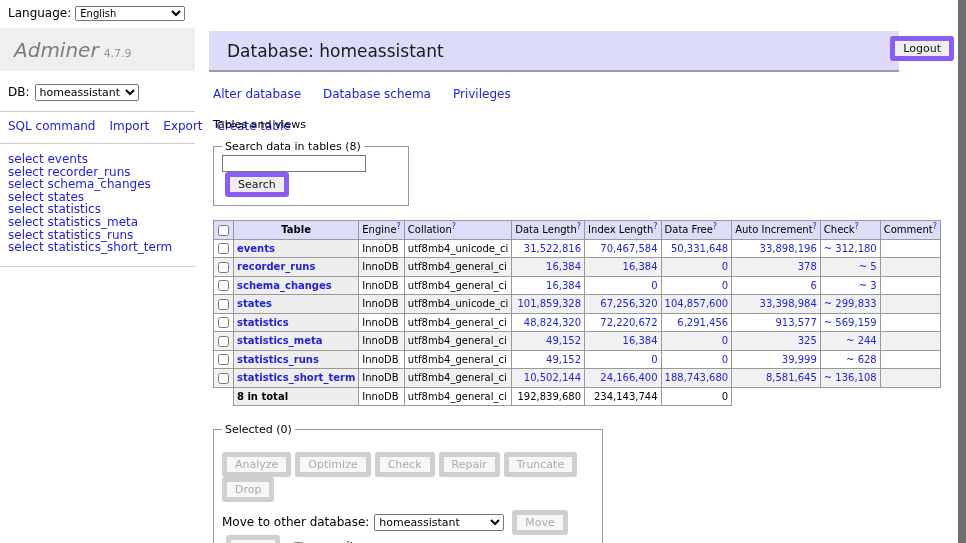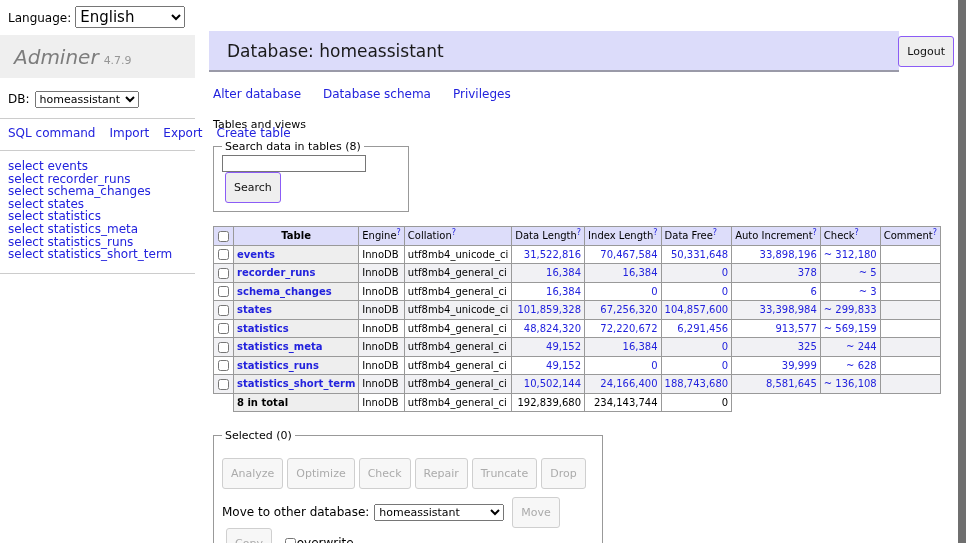--- a/index.html
+++ b/index.html
@@ -8,21 +8,21 @@
     width: 966px; height: 543px; position: relative; overflow: hidden;
     background: #fff; color: #000;
     font-family: "DejaVu Sans", sans-serif; font-size: 12px;
   }
   a { color: #2222dd; text-decoration: none; cursor: pointer; }
 
   
   #sidebar { position: absolute; left: 0; top: 0; width: 195px; height: 100%; background: #fff; }
   .lang-row { padding: 6px 0 0 8px; }
   .lang-row label { margin-right: 4px; }
-  .lang-row select { width: 110px; font-size: 15px; font-family: "DejaVu Sans", sans-serif; }
+  .lang-row select { width: 110px; font-size: 10px; font-family: "DejaVu Sans", sans-serif; }
   .logo-band { margin-top: 7px; background: #efefef; padding: 10px 0 9px 14px; }
   .logo-band .logo { font-style: italic; font-size: 20px; color: #7d7d7d; }
   .logo-band .version { font-size: 11px; color: #969696; margin-left: 5px; }
   .db-row { padding: 13px 0 10px 8px; }
   .db-row label { margin-right: 5px; }
   .db-row select { width: 104px; font-size: 11px; font-family: "DejaVu Sans", sans-serif; }
   .side-sep { border-top: 1px solid #ccc; height: 0; }
   .actions { padding: 7px 0 9px 8px; width: 188px; line-height: 1.25; }
   .actions a { margin-right: 14px; white-space: nowrap; }
   .table-links { padding: 9px 0 12px 8px; }
@@ -31,21 +31,21 @@
   
   #main { margin-left: 195px; height: 100%; position: relative; }
   .breadcrumb {
     position: absolute; top: 2px; left: 10px; height: 23px; line-height: 23px;
     background: #eee; padding: 0 12px; white-space: nowrap;
   }
   .breadcrumb .sep { color: #000; margin: 0 4px; }
   .logout-wrap { position: absolute; top: 5px; right: 12px; }
   .btn {
     font-size: 11px; font-family: "DejaVu Sans", sans-serif;
-    padding: 8px 8px; background: #efefef; border: 1px solid #8b5cf6;
+    padding: 1px 8px; background: #efefef; border: 5px solid #8b5cf6;
     border-radius: 3px; color: #111; cursor: pointer;
   }
   .btn:disabled { color: #ababab; border-color: #cfcfcf; background: #f7f7f7; cursor: default; }
 
   .title-band {
     margin: 31px 0 0 14px; width: 690px; background: #dcdcfa;
     border-bottom: 2px solid #9a9aa8; padding: 10px 0 9px 18px;
     font-size: 17px; color: #1a1a1a; white-space: nowrap;
   }
   .content { margin-left: 18px; }

